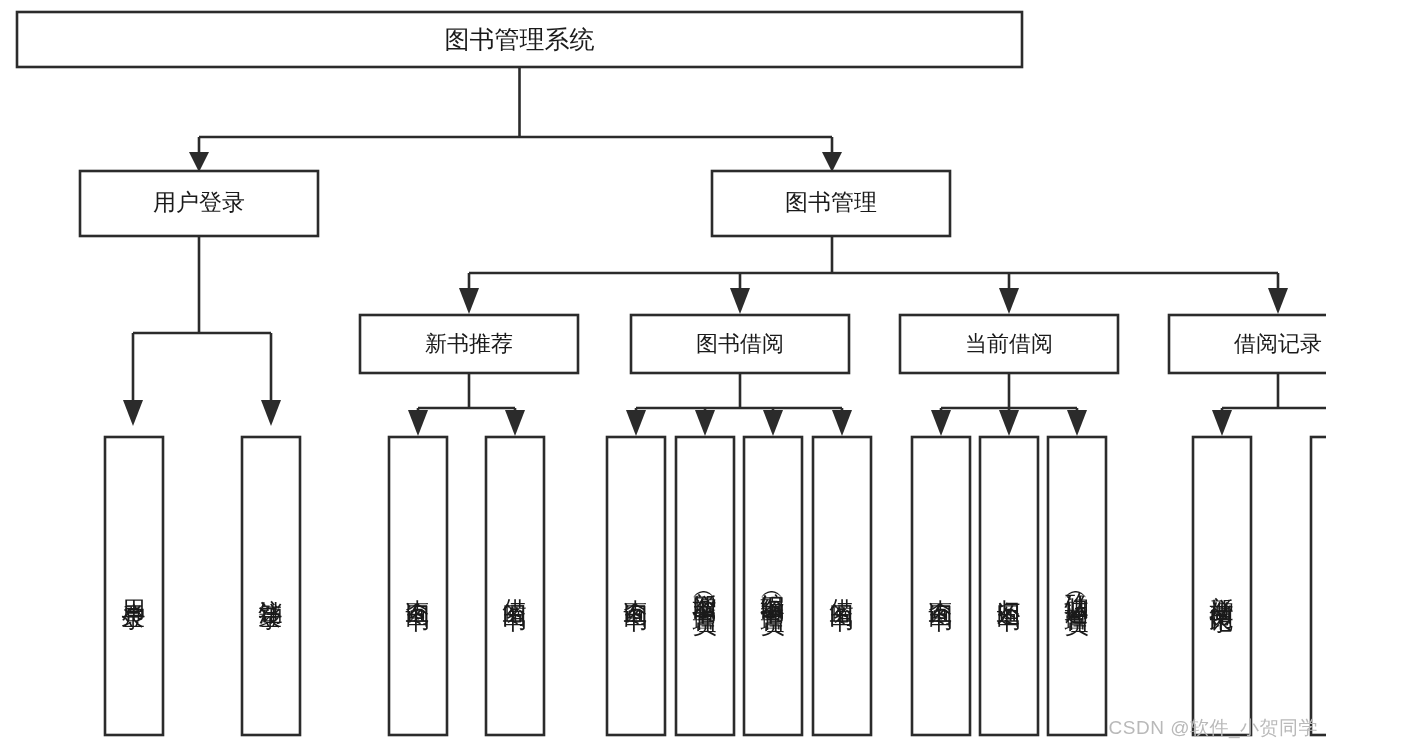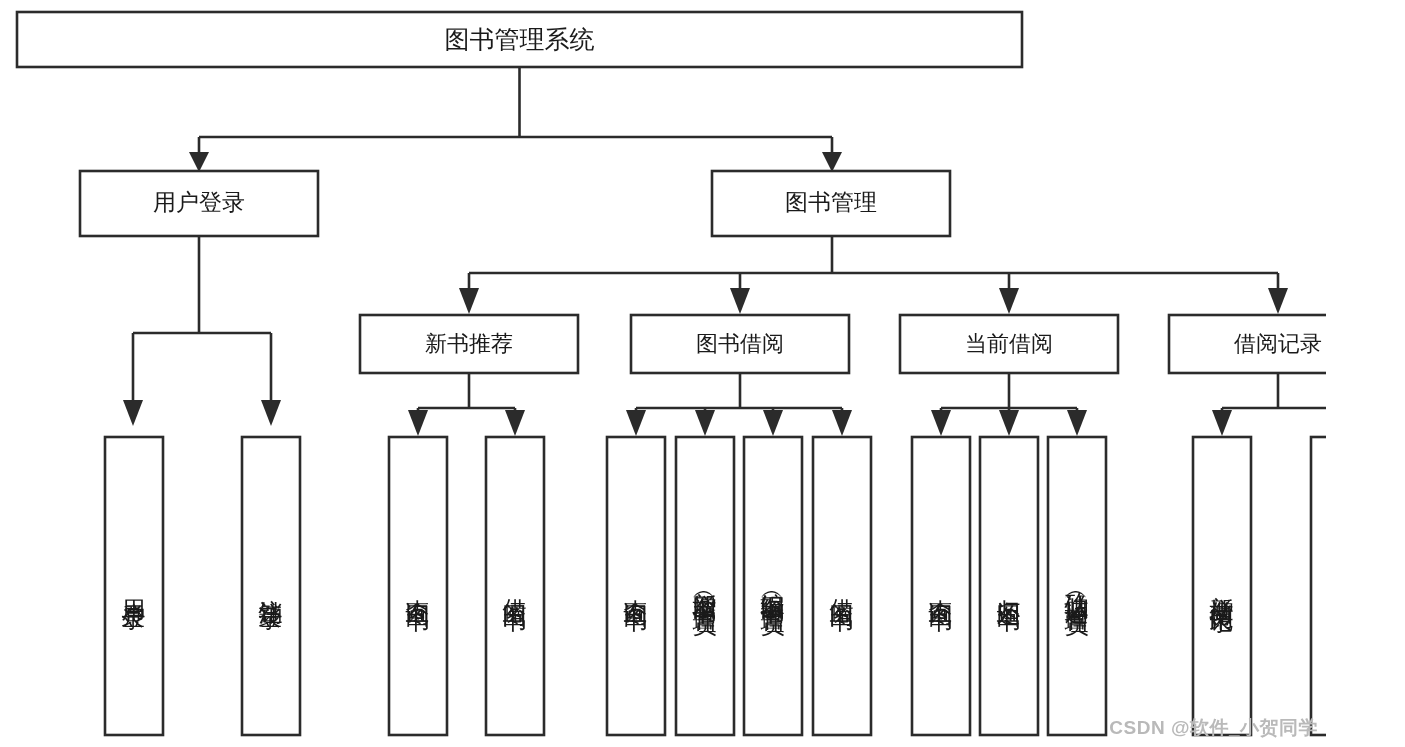--- a/index.html
+++ b/index.html
@@ -60,21 +60,20 @@
   .watermark {
     position: absolute;
     right: 8px;
     bottom: 6px;
     font-family: "Liberation Sans", "DejaVu Sans", sans-serif;
     font-size: 19px;
     color: #b9b9b9;
     letter-spacing: 0.5px;
     white-space: nowrap;
     user-select: none;
-    font-weight: bold;
   }
 </style>
 </head>
 <body>
 
 <div id="diagram-root">
 
   <svg id="flow" viewBox="0 0 1405 747">
 
     <g>

